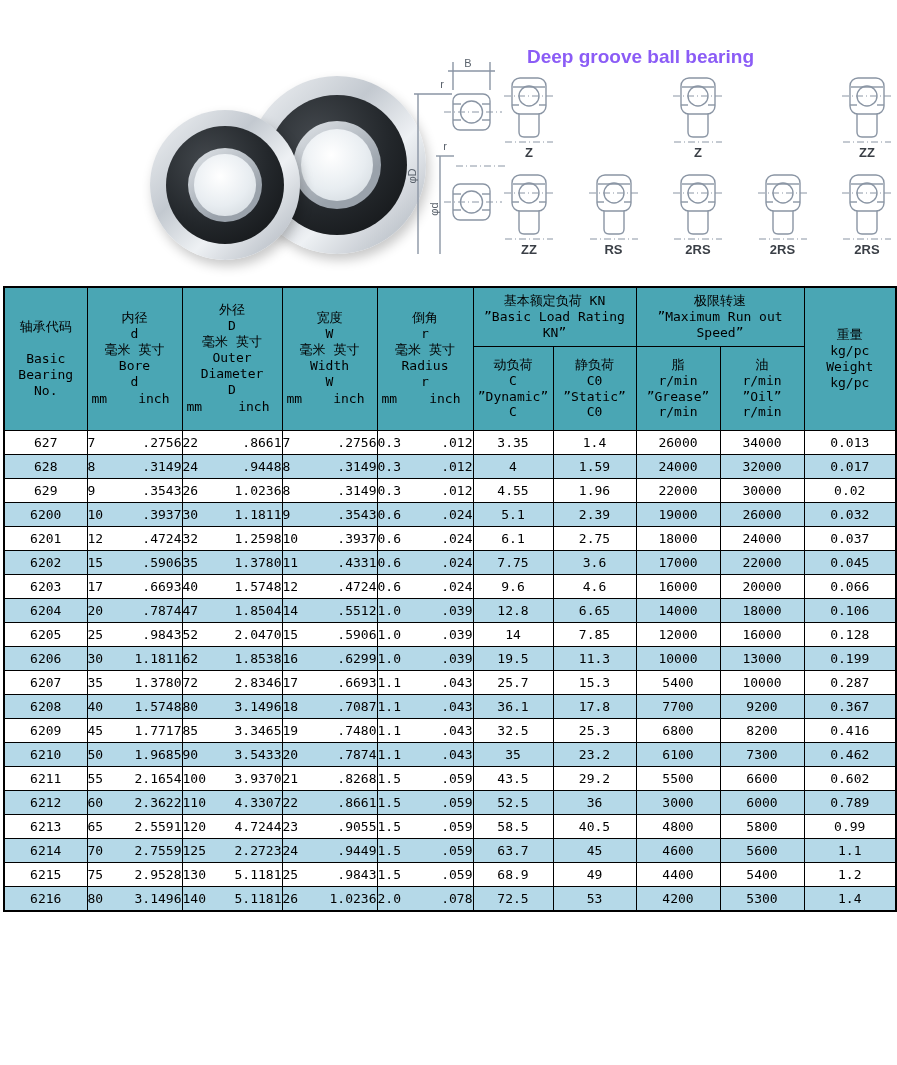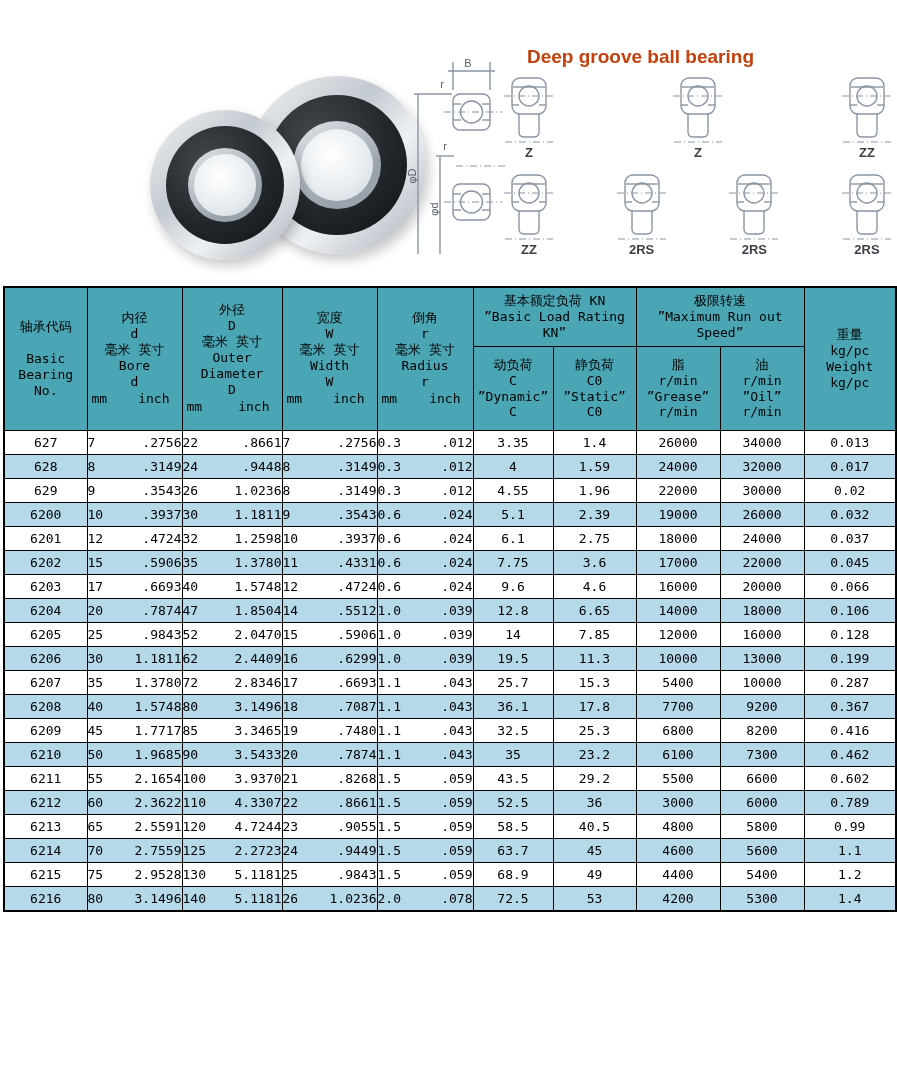--- a/index.html
+++ b/index.html
@@ -18,21 +18,21 @@
     display:flex;align-items:center;justify-content:center;}
   .bearing .ring2{width:63%;height:63%;border-radius:50%;
     background:linear-gradient(145deg,#e2e6ea 0%,#9aa2ab 70%);
     display:flex;align-items:center;justify-content:center;}
   .bearing .hole{width:82%;height:82%;border-radius:50%;
     background:radial-gradient(circle at 42% 36%,#ffffff 0%,#e8edf1 55%,#cdd4da 100%);}
   .bearing-back{left:188px;top:48px;width:178px;height:178px;}
   .bearing-front{left:90px;top:82px;width:150px;height:150px;}
   
   .diagram-title{position:absolute;left:527px;top:46px;
-    font-family:"Liberation Sans",sans-serif;font-weight:bold;font-size:19px;color:#c2410c;}
+    font-family:"Liberation Sans",sans-serif;font-weight:bold;font-size:19px;color:#8b5cf6;}
   .cross-section{position:absolute;left:408px;top:54px;}
   .bsym-grid{position:absolute;left:500px;top:76px;width:396px;}
   .bsym-row{display:flex;justify-content:space-between;margin-bottom:13px;}
   .bsym-item{display:flex;flex-direction:column;align-items:center;width:58px;}
   .bsym-item .lbl{font-family:"Liberation Sans",sans-serif;font-size:13px;font-weight:bold;color:#3a3f46;margin-top:1px;}
   .diag-stroke{stroke:#8a95a4;fill:none;stroke-width:1.4;}
   .diag-dash{stroke:#8a95a4;fill:none;stroke-width:1;stroke-dasharray:7 3 1 3;}
   .diag-text{fill:#5a626c;font-family:"Liberation Sans",sans-serif;font-size:11px;}
   
   table.spec{position:absolute;left:3px;top:286px;border-collapse:collapse;table-layout:fixed;
@@ -141,20 +141,26 @@
     <div class="bsym-item">
       <svg width="50" height="68" viewBox="0 0 50 68">
           <use href="#bsym"></use>
         </svg>
       <span class="lbl">ZZ</span>
     </div>
     <div class="bsym-item">
       <svg width="50" height="68" viewBox="0 0 50 68">
           <use href="#bsym"></use>
         </svg>
+      <span class="lbl">RS</span>
+    </div>
+    <div class="bsym-item">
+      <svg width="50" height="68" viewBox="0 0 50 68">
+          <use href="#bsym"></use>
+        </svg>
       <span class="lbl">2RS</span>
     </div>
     <div class="bsym-item">
       <svg width="50" height="68" viewBox="0 0 50 68">
           <use href="#bsym"></use>
         </svg>
       <span class="lbl">2RS</span>
     </div>
     <div class="bsym-item">
       <svg width="50" height="68" viewBox="0 0 50 68">
@@ -593,21 +599,21 @@
     <td class="c">6206</td>
     <td class="pair">
       <span class="sp">
             <span>30</span>
             <span>1.1811</span>
           </span>
     </td>
     <td class="pair">
       <span class="sp">
             <span>62</span>
-            <span>2.4409</span>
+            <span>1.8538</span>
           </span>
     </td>
     <td class="pair pad">
       <span class="sp">
             <span>16</span>
             <span>.6299</span>
           </span>
     </td>
     <td class="pair pad">
       <span class="sp">

